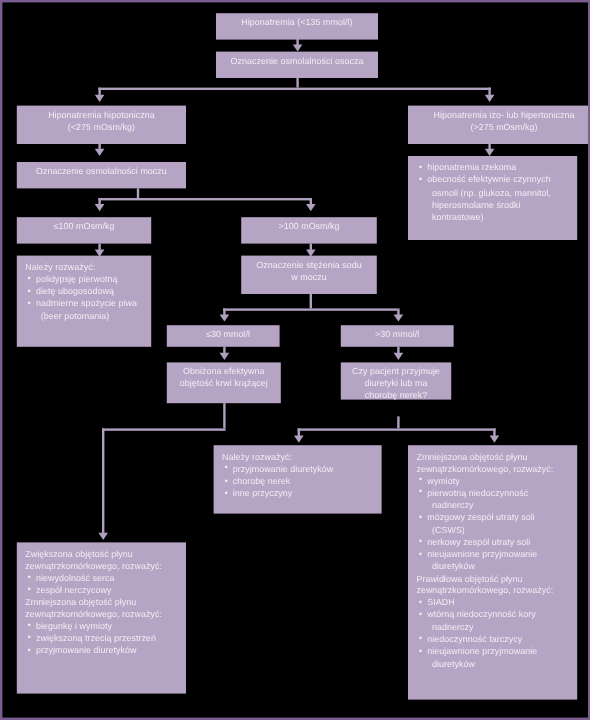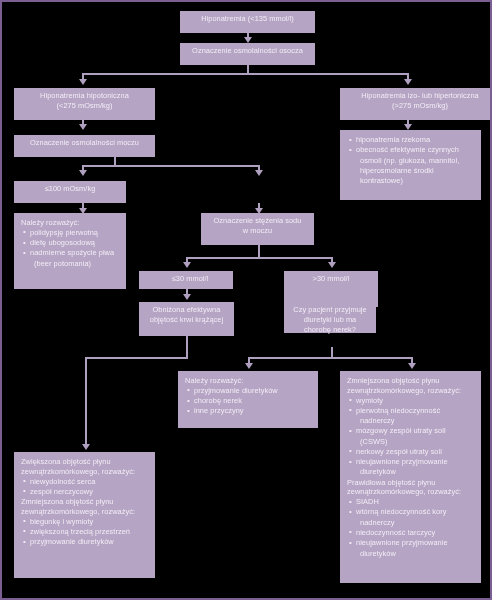--- a/index.html
+++ b/index.html
@@ -155,41 +155,44 @@
   </div>
 
   <div class="node center" style="left:12px;top:133px;width:141px;height:22px;">
     <span class="ttl">Oznaczenie osmolalności moczu</span>
   </div>
 
   <div class="node center" style="left:12px;top:179px;width:112px;height:22px;">
     <span class="ttl">≤100 mOsm/kg</span>
   </div>
 
+  <div class="node center" style="left:199px;top:179px;width:113px;height:22px;">
+    <span class="ttl">&gt;100 mOsm/kg</span>
+  </div>
 
   <div class="node left" style="left:12px;top:211px;width:112px;height:76px;">
     <div class="cap-center">Należy rozważyć:</div>
     <ul>
         <li>polidypsję pierwotną</li>
         <li>dietę ubogosodową</li>
         <li>nadmierne spożycie piwa</li>
         <li class="cont">(beer potomania)</li>
       </ul>
   </div>
 
   <div class="node center" style="left:199px;top:211px;width:113px;height:32px;">
     <span>Oznaczenie stężenia sodu</span>
     <span>w moczu</span>
   </div>
 
   <div class="node center" style="left:137px;top:269px;width:94px;height:18px;padding-left:12px;">
     <span class="ttl">≤30 mmol/l</span>
   </div>
 
-  <div class="node center" style="left:282px;top:269px;width:94px;height:36px;">
+  <div class="node center" style="left:282px;top:269px;width:94px;height:18px;">
     <span class="ttl">&gt;30 mmol/l</span>
   </div>
 
   <div class="node center" style="left:137px;top:300px;width:95px;height:34px;">
     <span>Obniżona efektywna</span>
     <span>objętość krwi krążącej</span>
   </div>
 
   <div class="node center" style="left:282px;top:300px;width:92px;height:31px;">
     <span>Czy pacjent przyjmuje</span>

